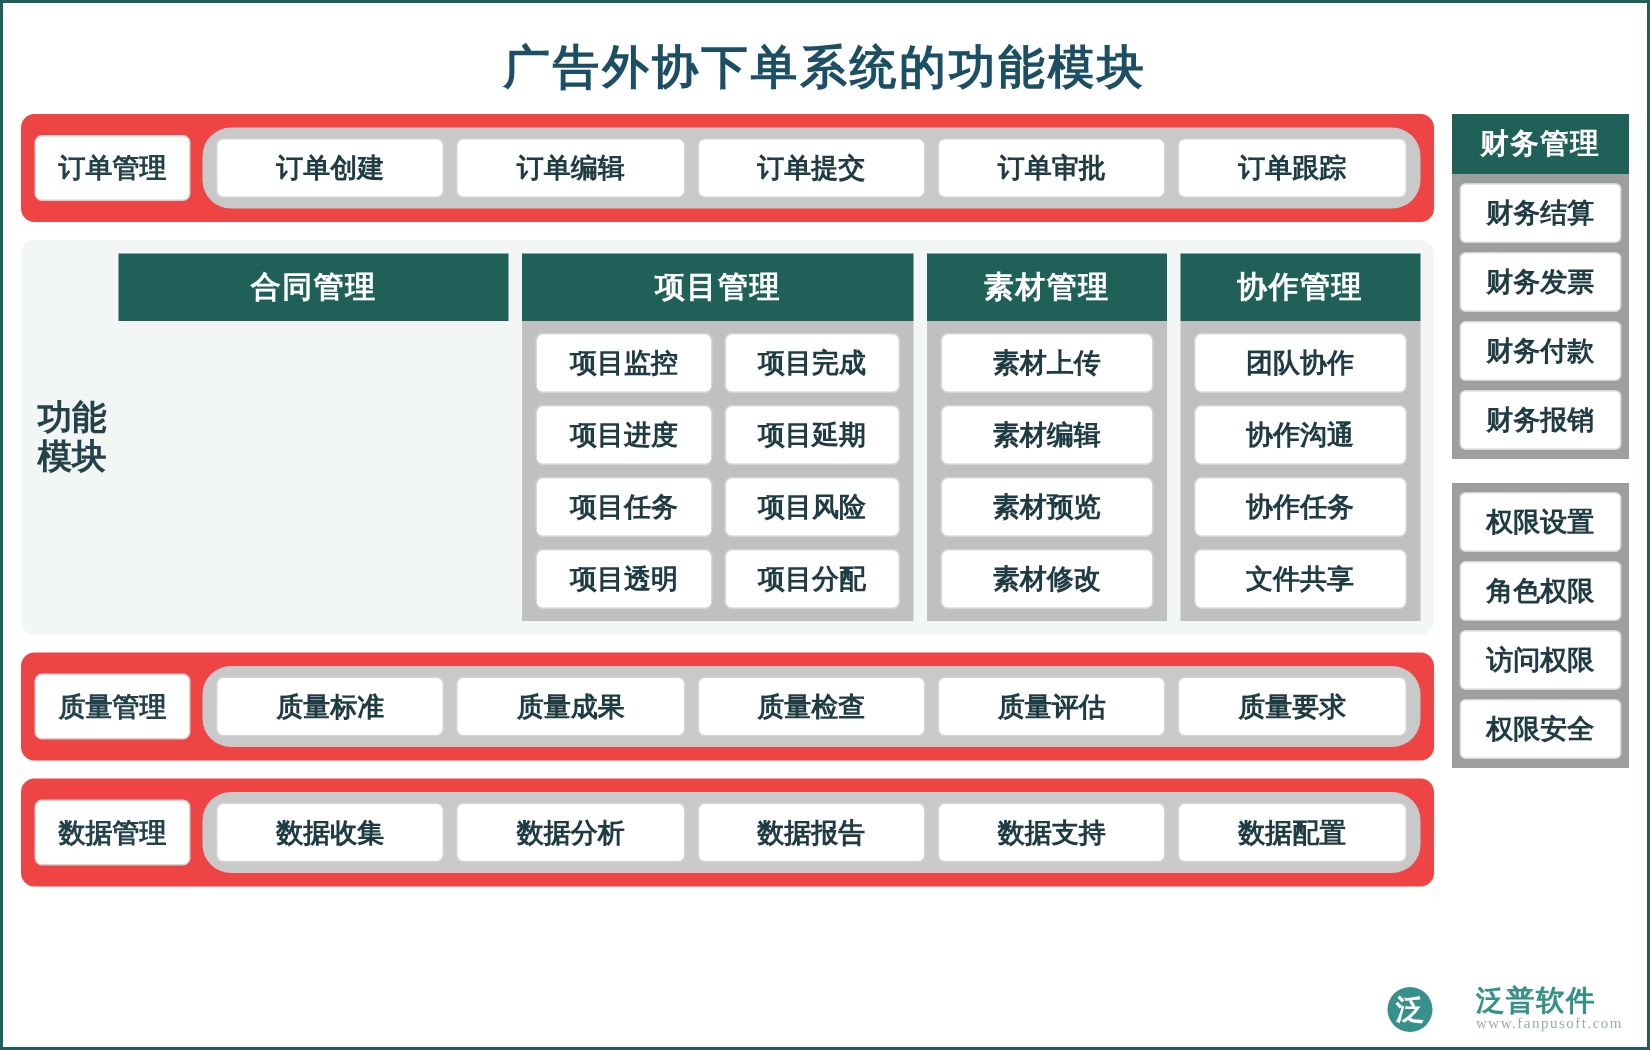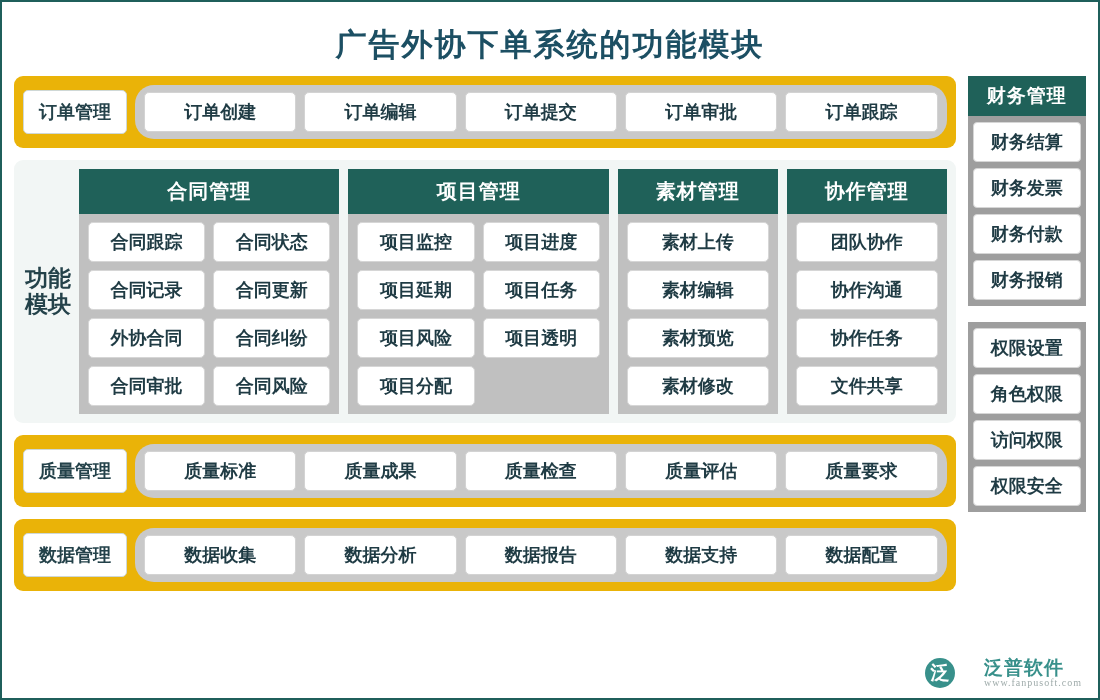--- a/index.html
+++ b/index.html
@@ -30,21 +30,21 @@
   .content {
     display:flex;
     padding:0 12px;
     gap:12px;
   }
   .left-col { width:955px; }
   .right-col { width:120px; }
 
   
   .panel {
-    background:#eab308;
+    background:#ef4444;
     border-radius:9px;
     padding:9px;
     margin-bottom:12px;
     display:flex;
     align-items:center;
   }
   .panel-label {
     background:#ffffff;
     border:1px solid #cfd8d6;
     border-radius:5px;
@@ -214,36 +214,27 @@
           <div class="chip">订单跟踪</div>
         </div>
       </div>
 
       <div class="modules">
         <div class="modules-label">功能模块</div>
         <div class="modules-cols">
 
           <div class="mcol w2">
             <div class="mcol-head">合同管理</div>
-            <div class="mcol-body">
-              <div class="mitem">合同跟踪</div>
-              <div class="mitem">合同状态</div>
-              <div class="mitem">合同记录</div>
-              <div class="mitem">合同更新</div>
-              <div class="mitem">外协合同</div>
-              <div class="mitem">合同纠纷</div>
-              <div class="mitem">合同审批</div>
-              <div class="mitem">合同风险</div>
-            </div>
           </div>
 
           <div class="mcol w2">
             <div class="mcol-head">项目管理</div>
             <div class="mcol-body">
               <div class="mitem">项目监控</div>
+              <div class="mitem">项目完成</div>
               <div class="mitem">项目进度</div>
               <div class="mitem">项目延期</div>
               <div class="mitem">项目任务</div>
               <div class="mitem">项目风险</div>
               <div class="mitem">项目透明</div>
               <div class="mitem">项目分配</div>
             </div>
           </div>
 
           <div class="mcol w1">

